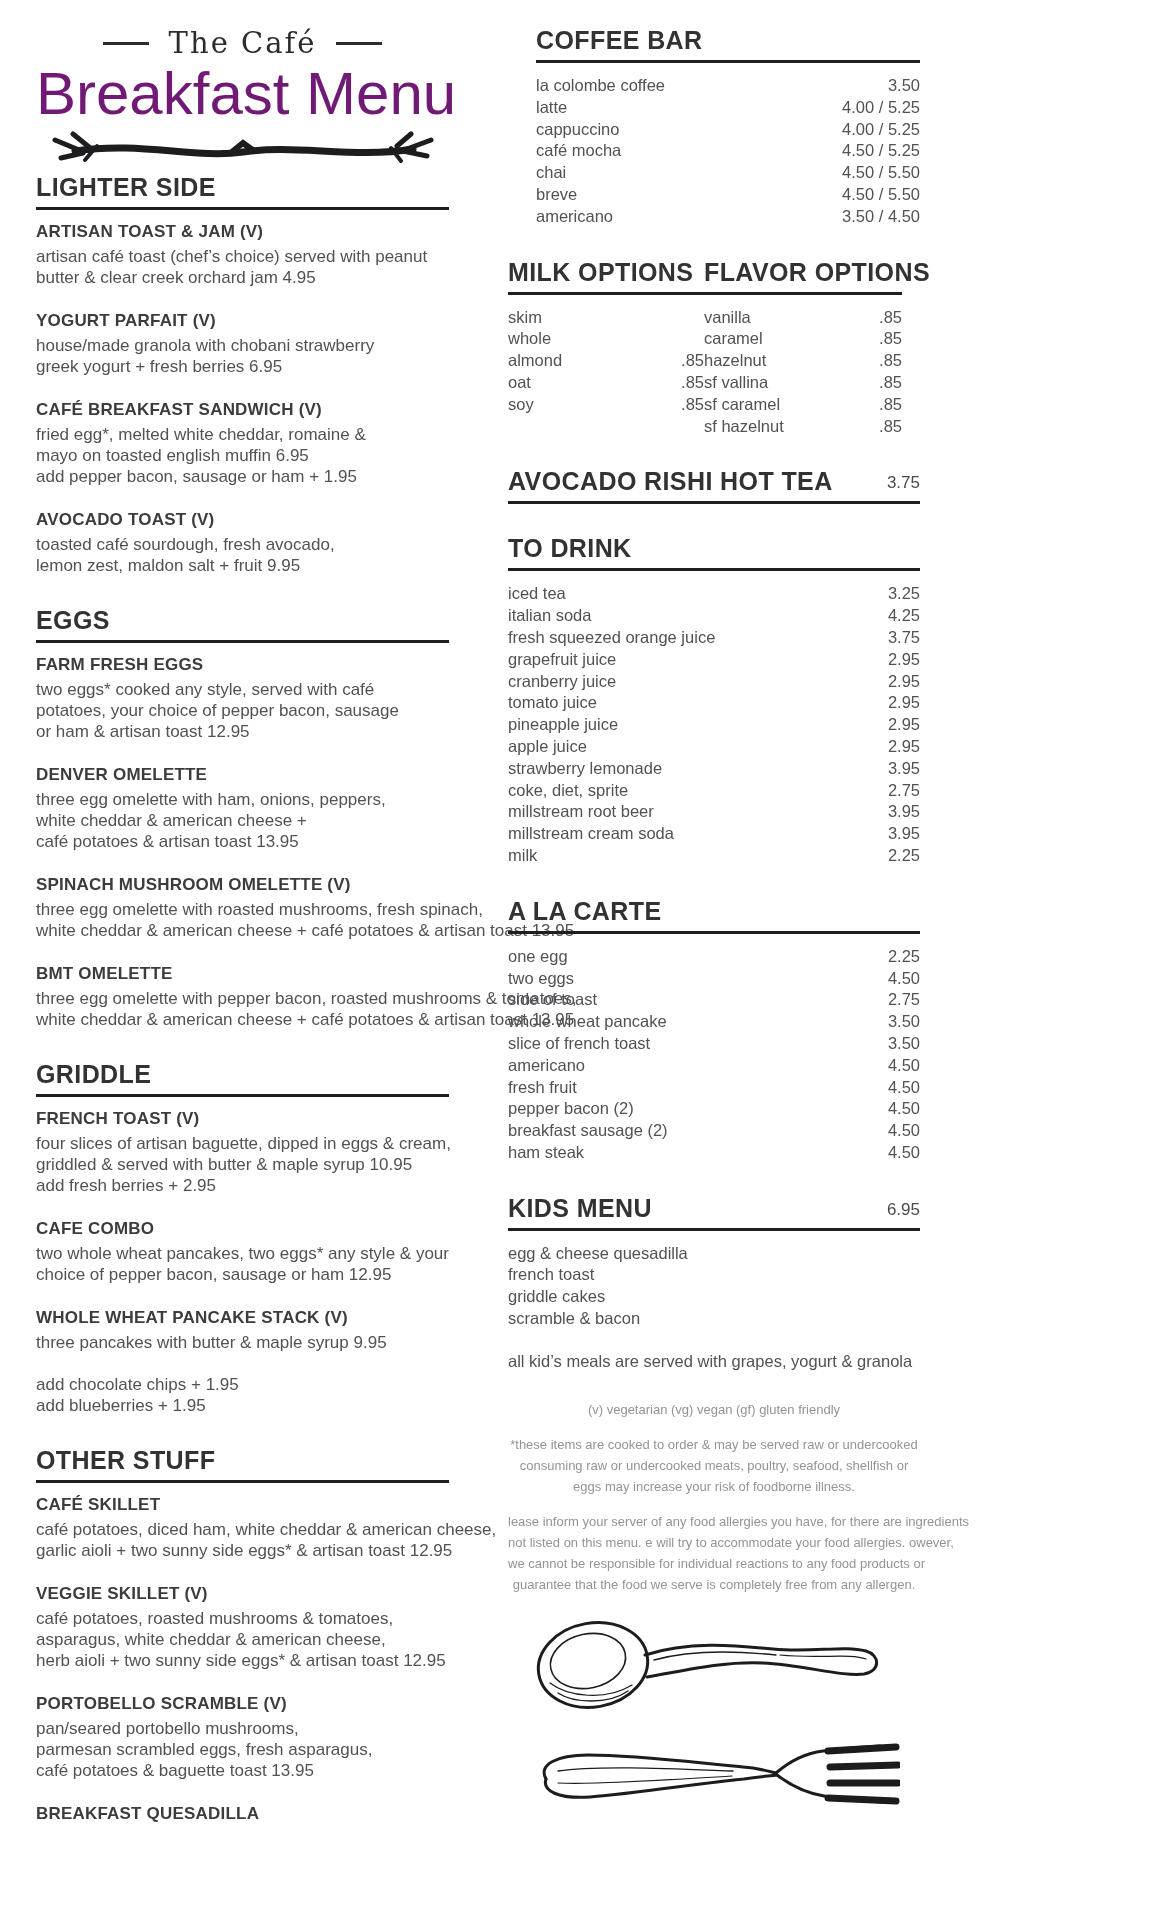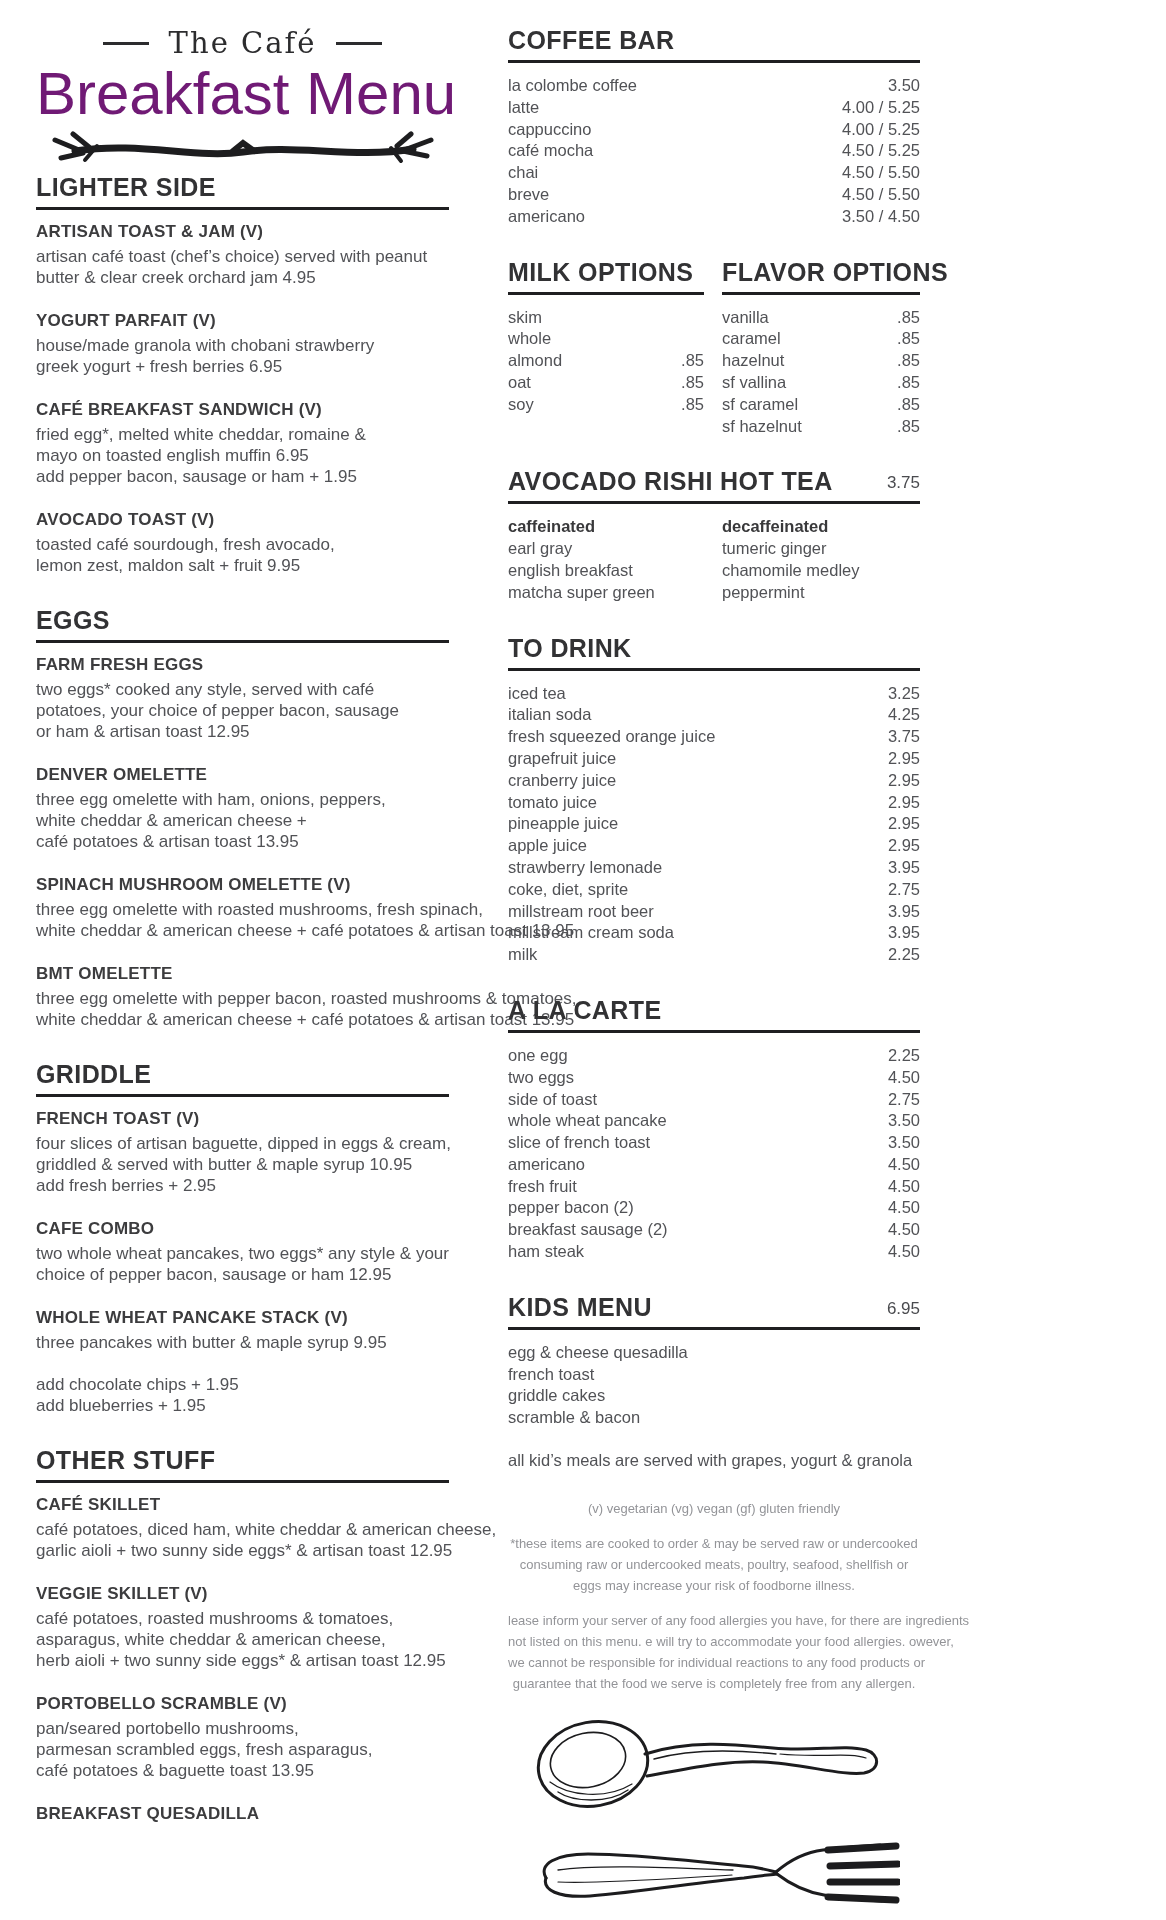--- a/index.html
+++ b/index.html
@@ -50,21 +50,21 @@
     font-size:17px; font-weight:700; color:#3c3c3e;
     letter-spacing:0.2px; margin-bottom:4px; white-space:nowrap;
   }
   .item-line { font-size:17px; color:#515256; line-height:21px; white-space:nowrap; }
   .item-line.spacer { height:21px; }
   
   .prow { display:flex; justify-content:space-between; line-height:21.8px; font-size:16.5px; color:#515256; }
   .prow .nm { white-space:nowrap; }
   .prow .pr { white-space:nowrap; }
   .plainrow { line-height:21.8px; font-size:16.5px; color:#515256; white-space:nowrap; }
-  .twocol { display:grid; grid-template-columns:196px 198px; column-gap:18px; margin-top:30px; }
+  .twocol { display:grid; grid-template-columns:196px 198px; margin-top:30px; }
   .teacols { display:grid; grid-template-columns:196px 198px; column-gap:18px; }
   .subhead { font-size:16.5px; font-weight:700; color:#39393b; line-height:21.8px; white-space:nowrap; }
   .kids-note { margin-top:22px; font-size:16.5px; color:#515256; white-space:nowrap; }
   
   .footnotes { margin-top:28px; text-align:center; color:#939498; }
   .fn-line { font-size:13px; line-height:21px; white-space:nowrap; }
   .fn-block { margin-top:14px; }
   
   .cutlery { display:block; margin:18px auto 0 auto; }
 </style>
@@ -198,21 +198,21 @@
           </div>
           <div class="item">
             <div class="item-name">BREAKFAST QUESADILLA</div>
           </div>
         </div>
       </div>
   </div>
 
   <div class="col-right">
     <div id="right-sections">
-        <div class="sec" style="margin-top: 0px;">
+        <div class="sec" style="margin-top: 0px; margin-left: 28px;">
           <div class="sec-head">
             <span class="h">COFFEE BAR</span>
           </div>
           <div class="prow">
             <span class="nm">la colombe coffee</span>
             <span class="pr">3.50</span>
           </div>
           <div class="prow">
             <span class="nm">latte</span>
             <span class="pr">4.00 / 5.25</span>
@@ -291,34 +291,20 @@
             <div class="prow">
               <span class="nm">sf hazelnut</span>
               <span class="pr">.85</span>
             </div>
           </div>
         </div>
         <div class="sec">
           <div class="sec-head">
             <span class="h">AVOCADO RISHI HOT TEA</span>
             <span class="hp">3.75</span>
-          </div>
-          <div class="teacols">
-            <div>
-              <div class="subhead">caffeinated</div>
-              <div class="plainrow">earl gray</div>
-              <div class="plainrow">english breakfast</div>
-              <div class="plainrow">matcha super green</div>
-            </div>
-            <div>
-              <div class="subhead">decaffeinated</div>
-              <div class="plainrow">tumeric ginger</div>
-              <div class="plainrow">chamomile medley</div>
-              <div class="plainrow">peppermint</div>
-            </div>
           </div>
         </div>
         <div class="sec">
           <div class="sec-head">
             <span class="h">TO DRINK</span>
           </div>
           <div class="prow">
             <span class="nm">iced tea</span>
             <span class="pr">3.25</span>
           </div>

